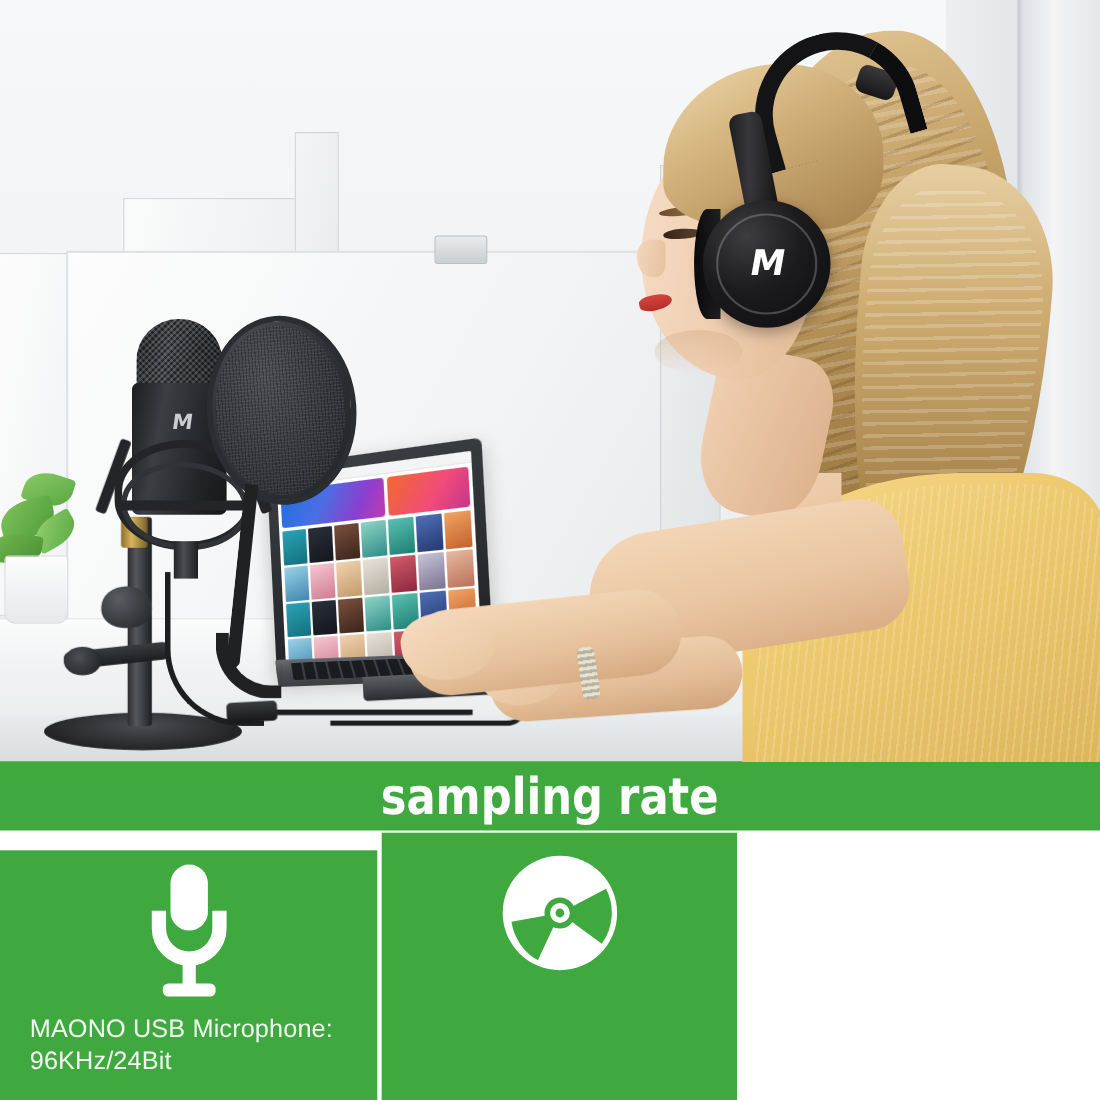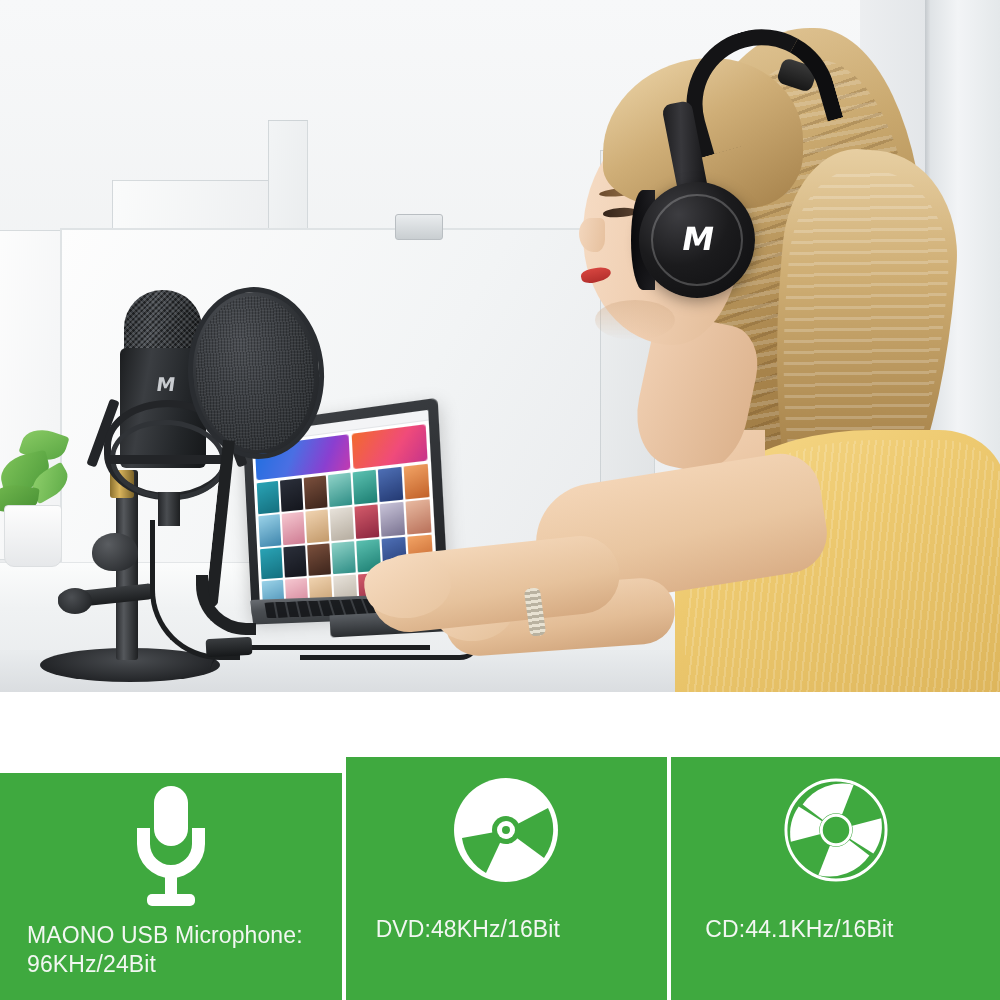--- a/index.html
+++ b/index.html
@@ -623,20 +623,23 @@
       <div class="arm-upper"></div>
       <div class="arm-fore2"></div>
       <div class="hand2"></div>
       <div class="arm-fore"></div>
       <div class="hand1"></div>
       <div class="bracelet"></div>
     </div>
 
   </div>
 
+  <div class="banner">
+    <div class="banner-title">sampling rate</div>
+  </div>
 
   <div class="cards">
 
     <div class="card c1">
       <div class="card-icon">
         <svg width="92" height="124" viewBox="0 0 92 124" aria-hidden="true">
           <rect x="29" y="2" width="34" height="60" rx="17" fill="#ffffff"></rect>
           <path d="M12 44 h13 v16 a21 21 0 0 0 42 0 V44 h13 v16 a34 34 0 0 1 -68 0 Z" fill="#ffffff"></path>
           <rect x="40" y="92" width="12" height="22" fill="#ffffff"></rect>
           <rect x="22" y="110" width="48" height="12" rx="5" fill="#ffffff"></rect>
@@ -649,32 +652,17 @@
       <div class="card-icon">
         <svg width="108" height="108" viewBox="0 0 108 108" aria-hidden="true">
           <circle cx="54" cy="54" r="52" fill="#ffffff"></circle>
           <path d="M54 54 L96 32 A48 48 0 0 1 92 82 Z" fill="#3FA93F"></path>
           <path d="M54 54 L34 97 A48 48 0 0 1 10 62 Z" fill="#3FA93F"></path>
           <circle cx="54" cy="54" r="14" fill="#3FA93F"></circle>
           <circle cx="54" cy="54" r="9" fill="#ffffff"></circle>
           <circle cx="54" cy="54" r="4" fill="#3FA93F"></circle>
         </svg>
       </div>
-      <div class="card-label">DVD:48KHz/16Bit</div>
     </div>
 
-    <div class="card c3">
-      <div class="card-icon">
-        <svg width="106" height="106" viewBox="0 0 108 108" aria-hidden="true">
-          <circle cx="54" cy="54" r="51" fill="none" stroke="#ffffff" stroke-width="3"></circle>
-          <path d="M54 54 L72 8 A49 49 0 0 0 20 28 Z" fill="#ffffff"></path>
-          <path d="M54 54 L36 100 A49 49 0 0 0 88 80 Z" fill="#ffffff"></path>
-          <path d="M54 54 L8 66 A49 49 0 0 1 16 30 Z" fill="#ffffff"></path>
-          <path d="M54 54 L100 42 A49 49 0 0 1 92 78 Z" fill="#ffffff"></path>
-          <circle cx="54" cy="54" r="17" fill="#3FA93F"></circle>
-          <circle cx="54" cy="54" r="15" fill="none" stroke="#ffffff" stroke-width="3"></circle>
-        </svg>
-      </div>
-      <div class="card-label">CD:44.1KHz/16Bit</div>
-    </div>
 
   </div>
 </div>
 
 </body></html>

